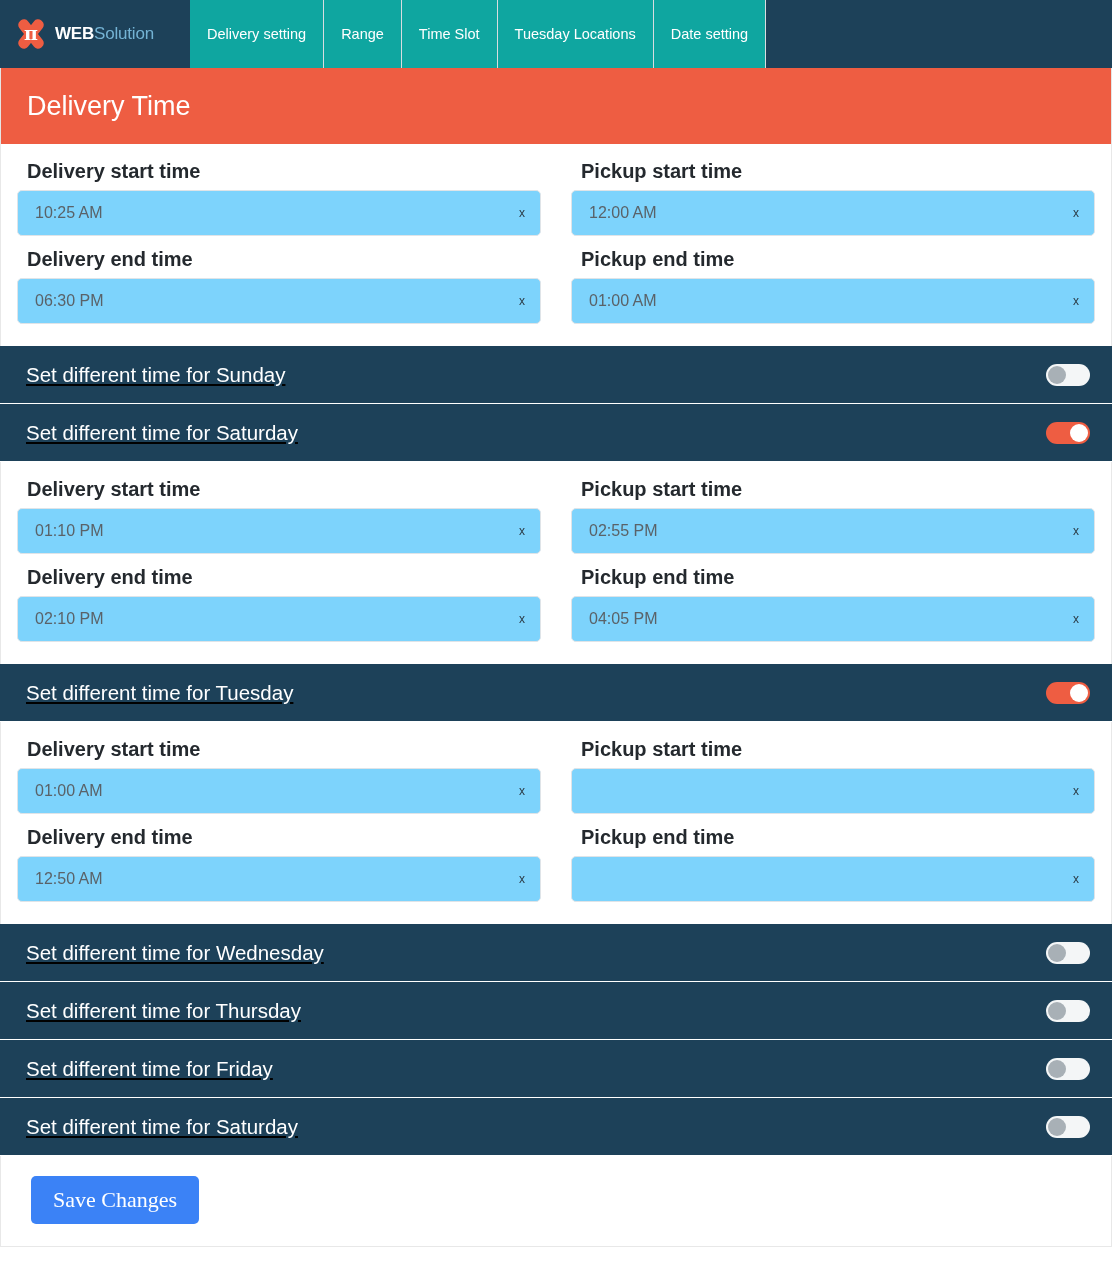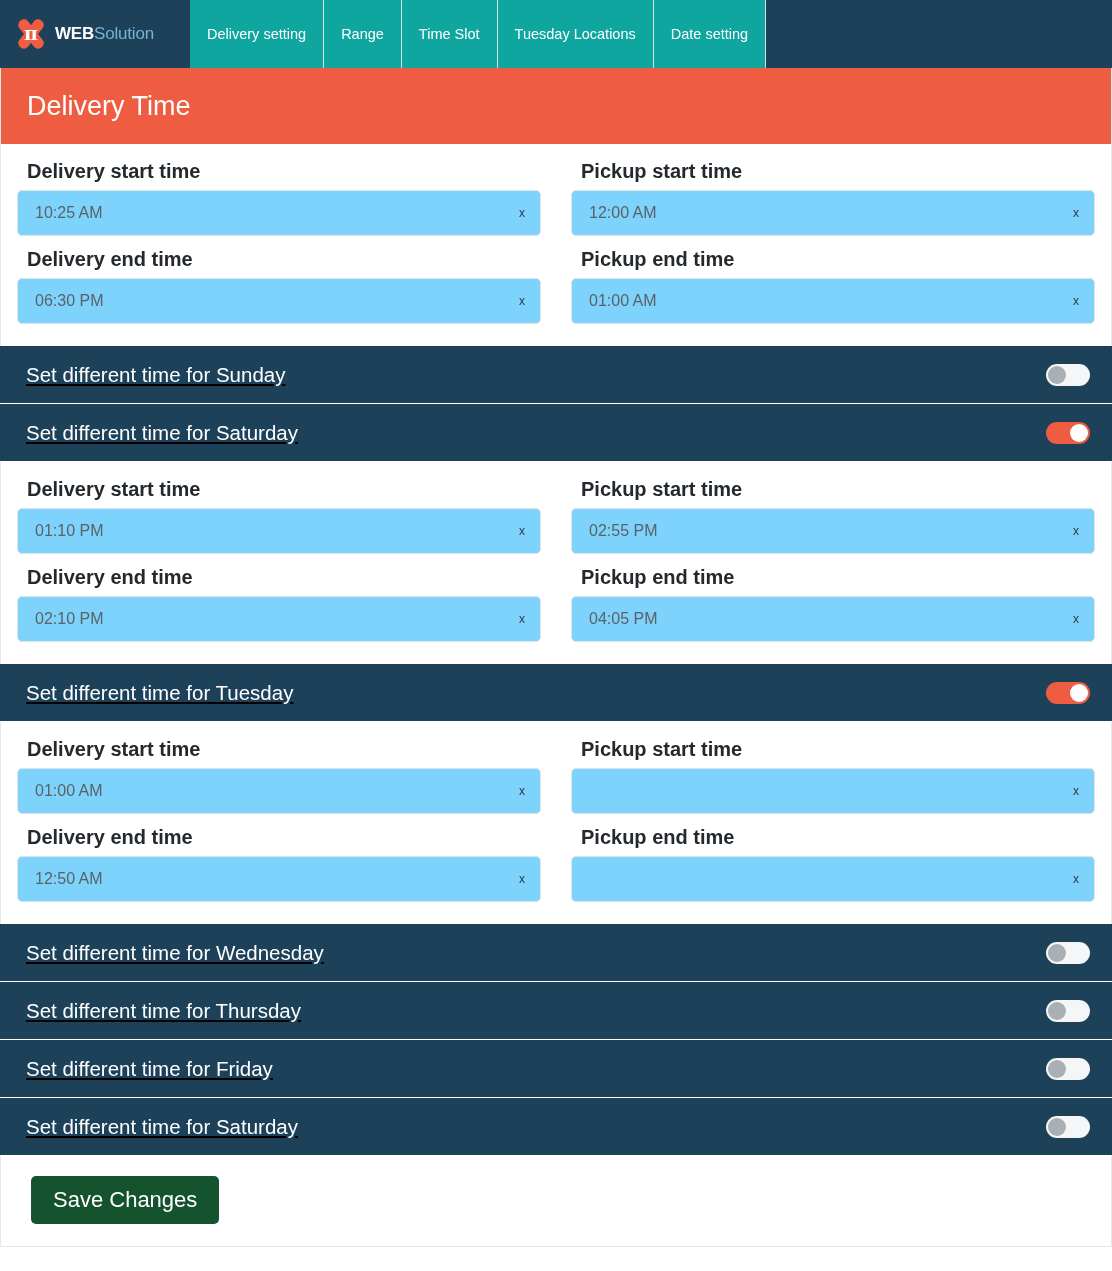--- a/index.html
+++ b/index.html
@@ -219,26 +219,26 @@
   
   .footer-section {
     background: #ffffff;
     border-left: 1px solid #e8e8e8;
     border-right: 1px solid #e8e8e8;
     border-bottom: 1px solid #e8e8e8;
     padding: 20px 0 22px 30px;
     box-sizing: border-box;
   }
   .btn-save {
-    background: #14532d;
+    background: #3b82f6;
     color: #ffffff;
     border: none;
     border-radius: 5px;
     font-size: 22px;
-    font-family: Liberation Sans, sans-serif;
+    font-family: Liberation Serif, serif;
     padding: 13px 22px;
     cursor: pointer;
     line-height: 1;
   }
 </style>
 </head>
 <body>
 
 <div id="page">
 

